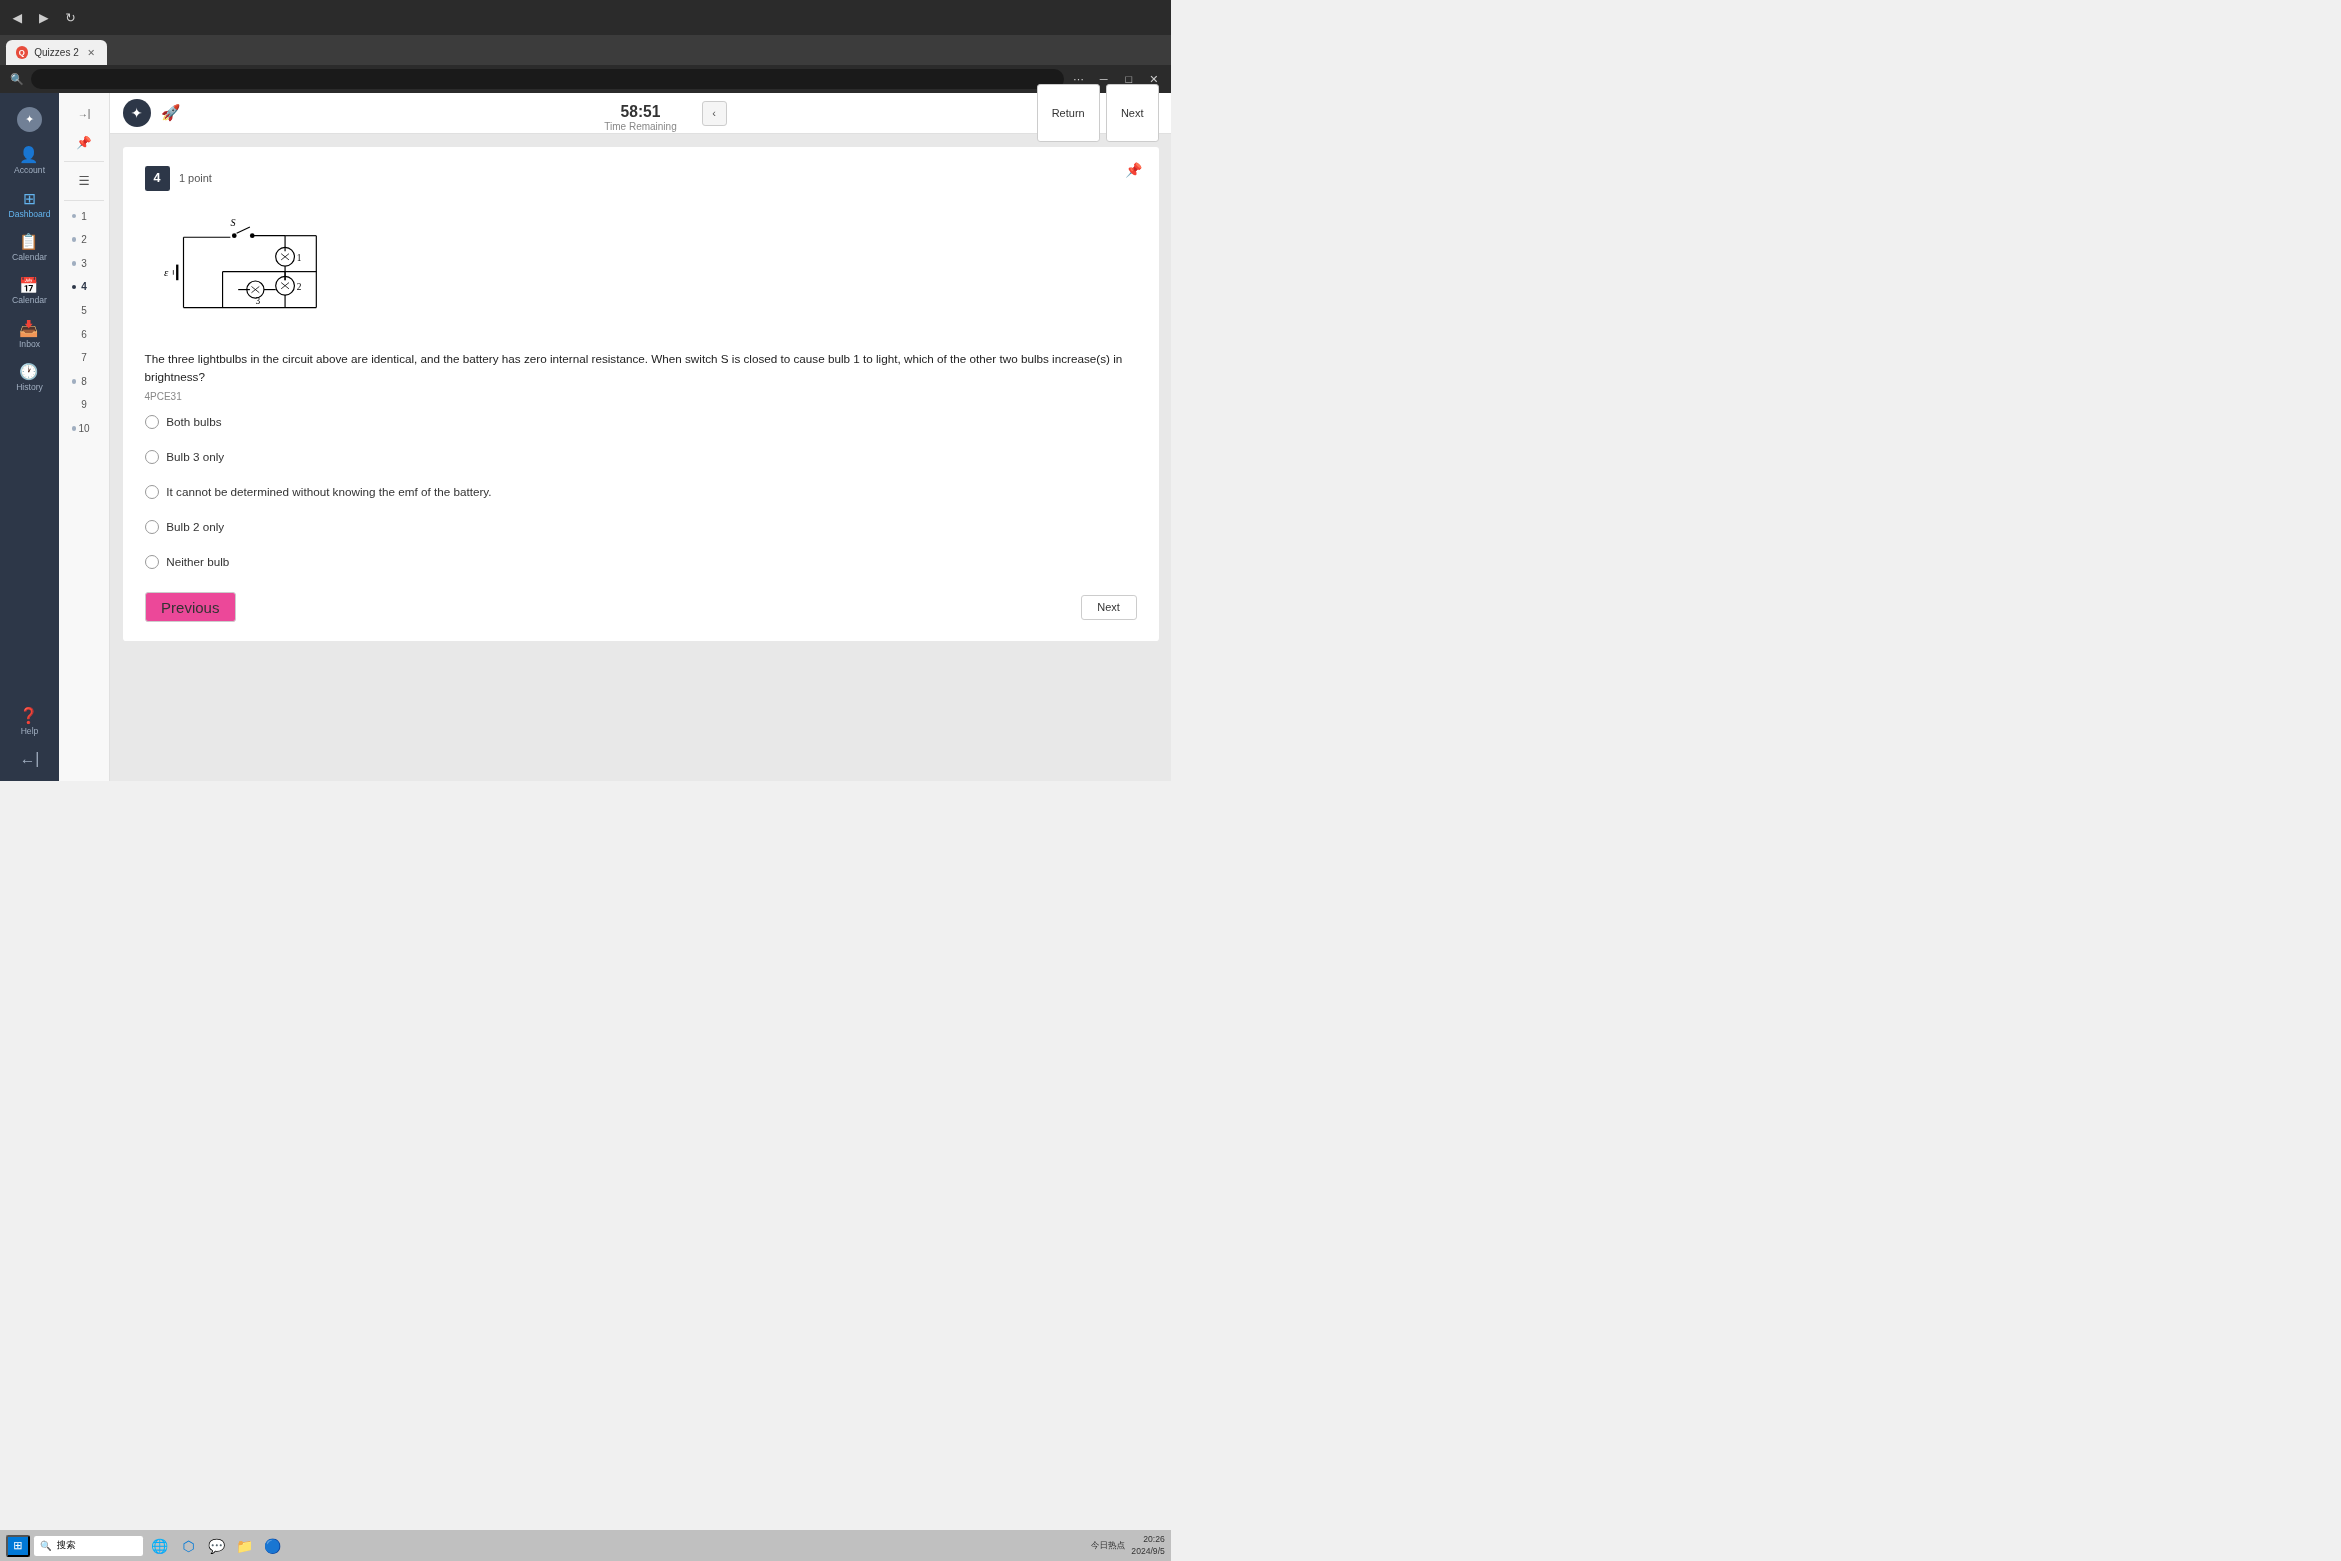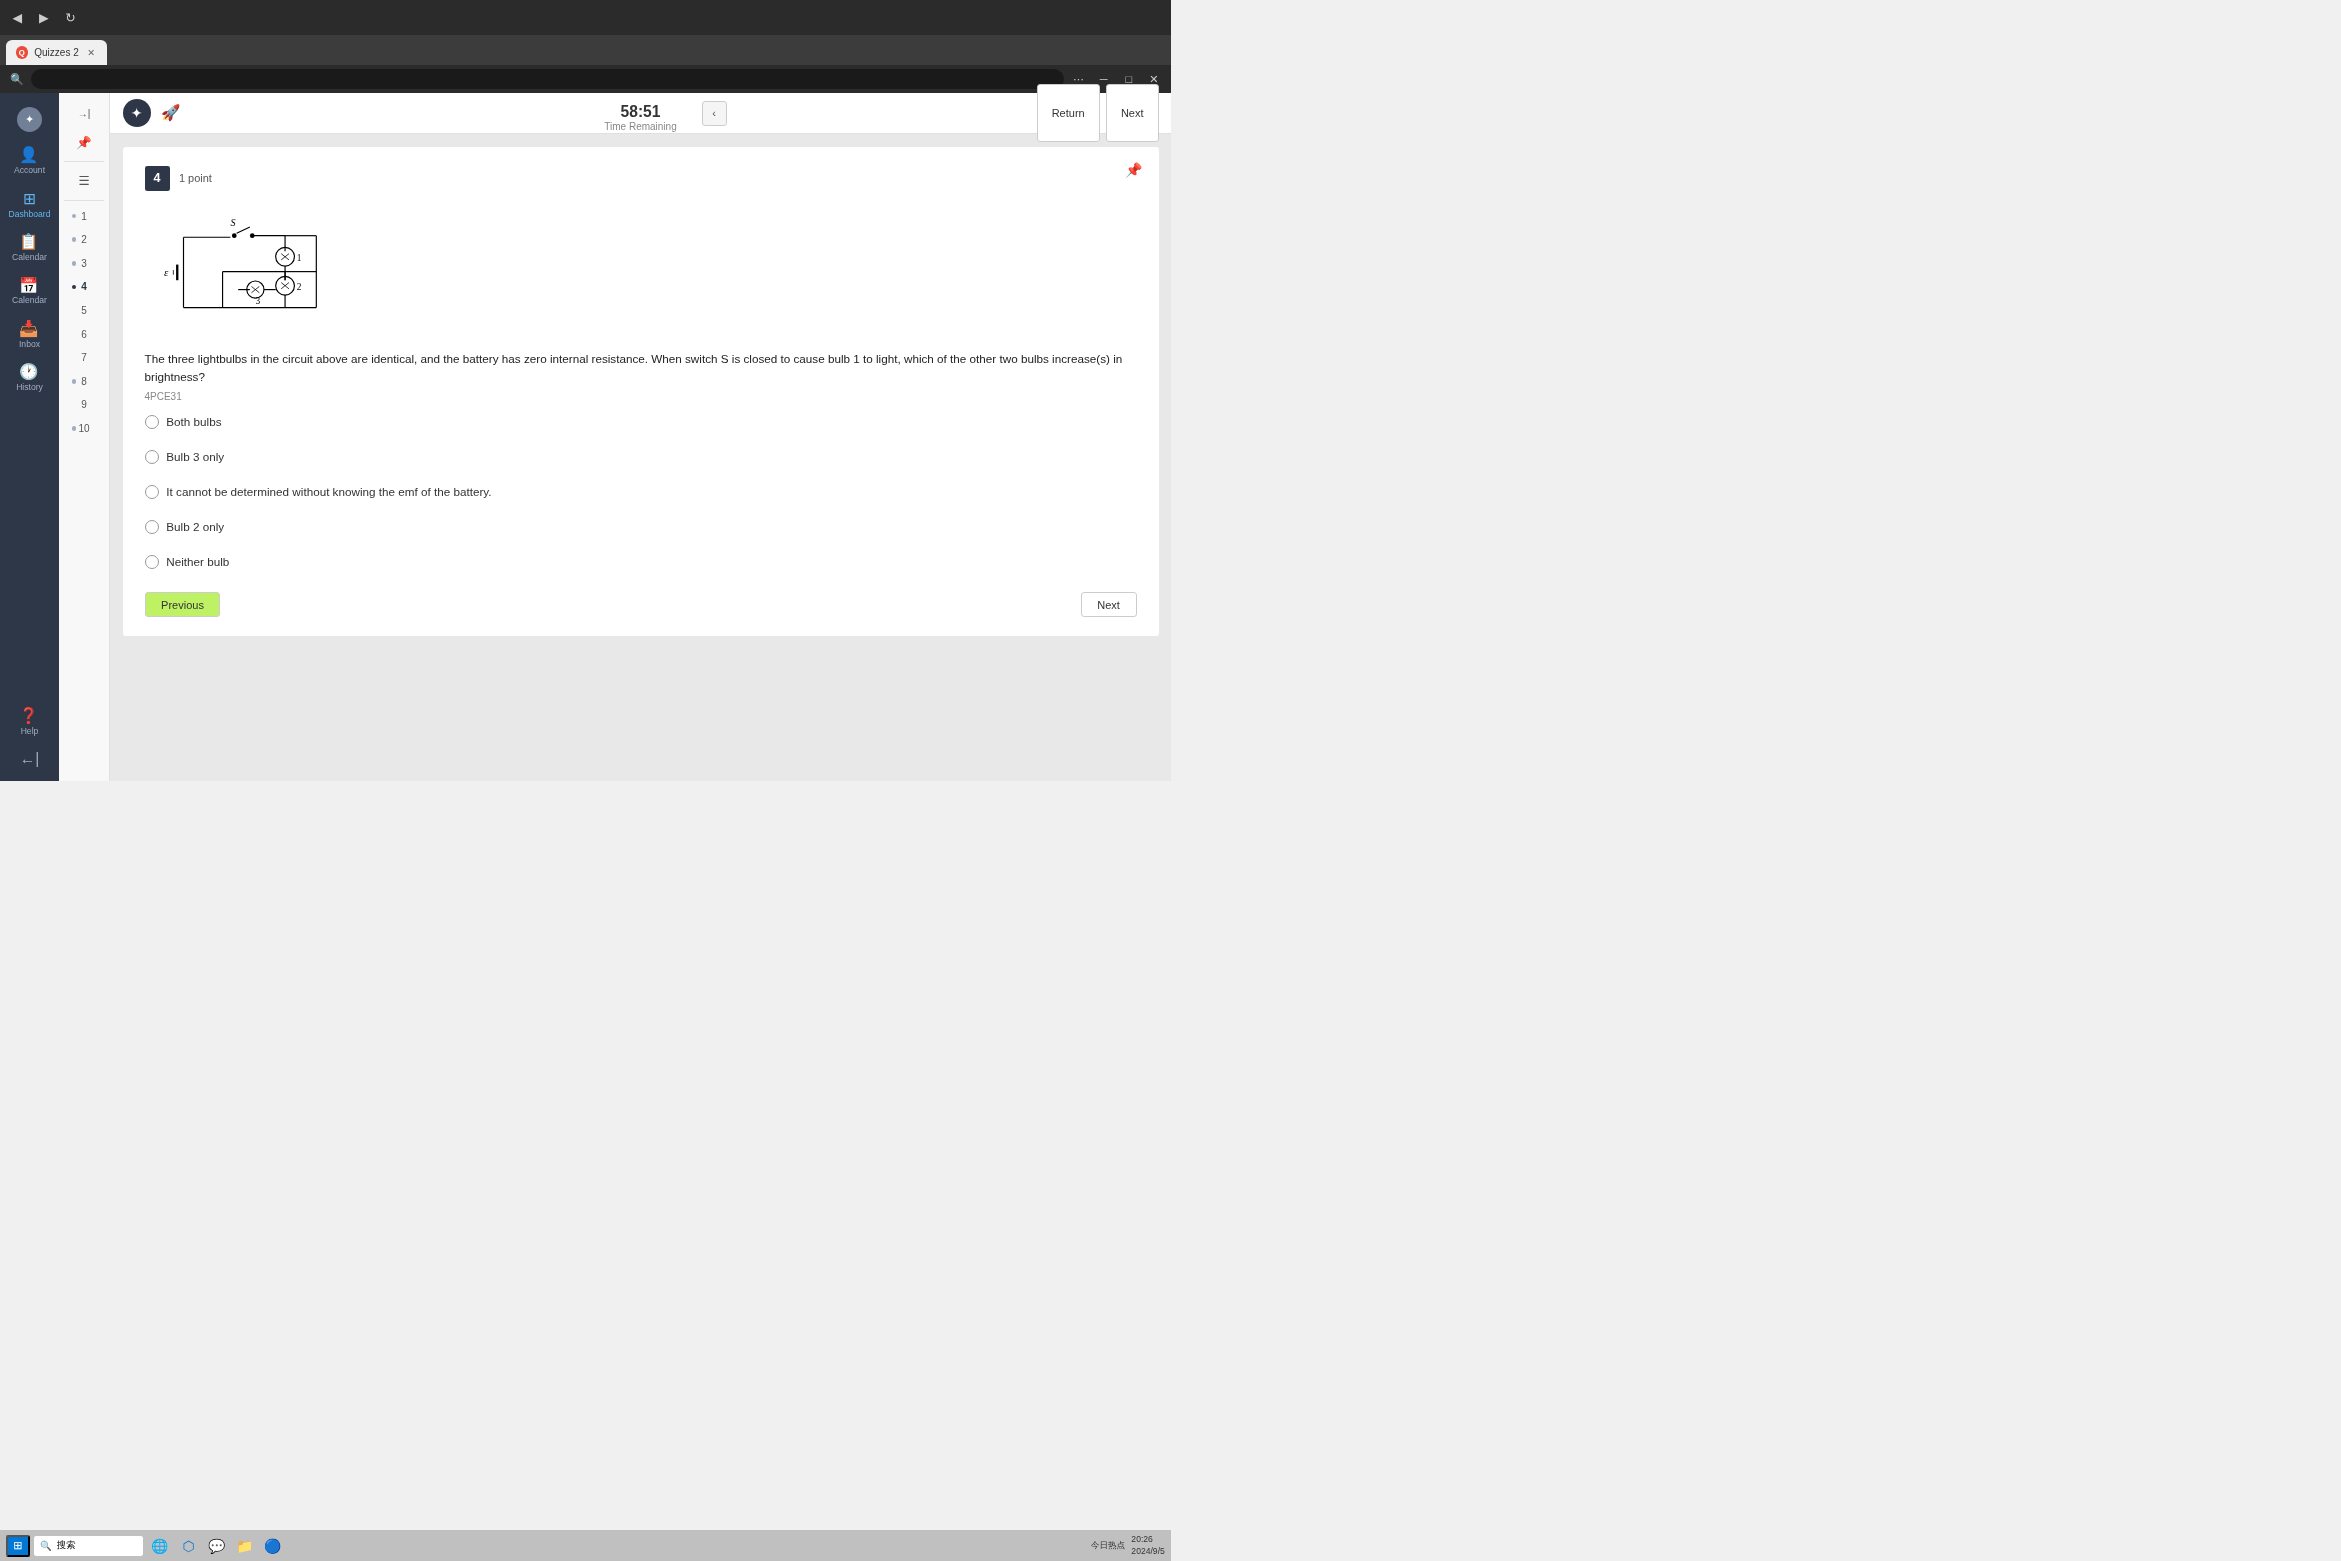--- a/index.html
+++ b/index.html
@@ -338,24 +338,24 @@
     
     .card-nav {
       display: flex;
       justify-content: space-between;
       align-items: center;
       margin-top: 7.8px;
     }
     .prev-btn {
       padding: 5.5px 15.6px;
       border: 0.8px solid #ccc;
-      background: #bef264;
-      border-radius: 3.1px;
-      cursor: pointer;
-      font-size: 11px;
+      background: #ec4899;
+      border-radius: 3.1px;
+      cursor: pointer;
+      font-size: 15px;
       color: #333;
     }
     .next-btn-card {
       padding: 5.5px 15.6px;
       border: 0.8px solid #ccc;
       background: #fff;
       border-radius: 3.1px;
       cursor: pointer;
       font-size: 11px;
       color: #333;
@@ -397,21 +397,21 @@
     .taskbar-app {
       width: 25px; height: 22px;
       border-radius: 2.3px;
       display: flex; align-items: center; justify-content: center;
       font-size: 14px; cursor: pointer;
     }
     .taskbar-right {
       display: flex; align-items: center; gap: 6.2px;
       font-size: 8.6px; color: #333;
     }
-    .taskbar-clock { text-align: left; line-height: 1.3; }
+    .taskbar-clock { text-align: right; line-height: 1.3; }
   </style>
 </head>
 <body>
 
 <div class="browser-chrome">
   <button class="browser-nav-btn">◀</button>
   <button class="browser-nav-btn">▶</button>
   <button class="browser-nav-btn">↻</button>
 </div>
 

